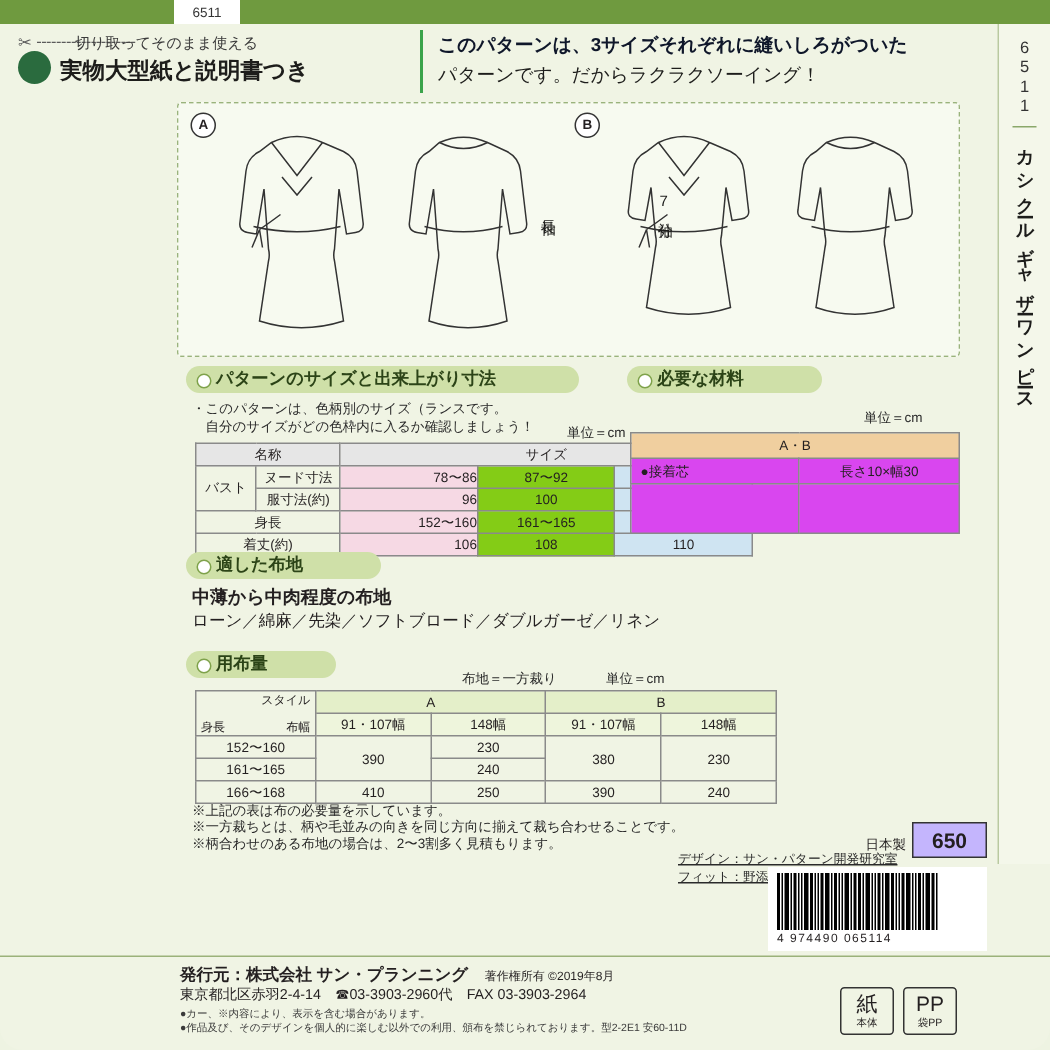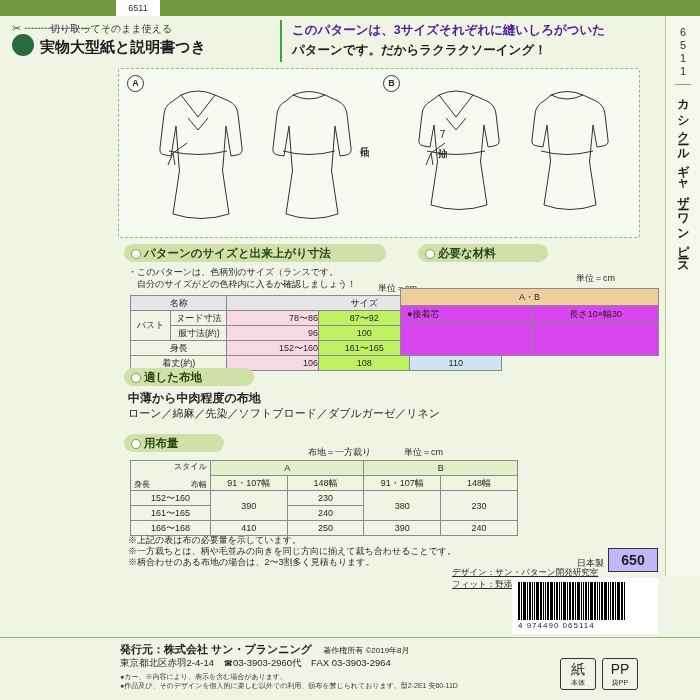--- a/index.html
+++ b/index.html
@@ -57,22 +57,22 @@
     position:absolute;left:30px;top:18px;font-size:15px;font-weight:bold;color:#1d1d1b;
   }
   .hdr-circle{
     position:absolute;left:2px;top:14px;width:22px;height:22px;border-radius:50%;
     background:#2a6b3e;
   }
   .hdr-right{
     position:absolute;left:270px;top:0;width:378px;height:42px;
     border-left:2px solid #3aa34a;padding-left:10px;box-sizing:border-box;
   }
-  .hdr-r1{font-size:12.5px;font-weight:bold;color:#4c1d95;line-height:20px;}
-  .hdr-r2{font-size:12.5px;font-weight:bold;color:#1d1d1b;line-height:20px;}
+  .hdr-r1{font-size:12.5px;font-weight:bold;color:#0f172a;line-height:20px;}
+  .hdr-r2{font-size:12.5px;font-weight:normal;color:#1d1d1b;line-height:20px;}
   
   .illus{
     position:absolute;top:68px;left:118px;width:520px;height:168px;
     border:1px dashed #9ab37c;background:#f7faf0;border-radius:3px;
   }
   .mark{
     position:absolute;width:15px;height:15px;border:1px solid #333;border-radius:50%;
     font-size:9px;line-height:15px;text-align:center;background:#fff;font-weight:bold;
   }
   .lbl-v{
@@ -93,23 +93,23 @@
   }
   .note{font-size:9px;color:#2a2a2a;line-height:12px;position:absolute;}
   .unit{position:absolute;font-size:9px;color:#2a2a2a;}
   
   table{border-collapse:collapse;font-size:9px;}
   table td,table th{border:1px solid #8a8a8a;text-align:center;padding:0;font-weight:normal;}
   .tbl1{position:absolute;left:130px;top:295px;width:372px;}
   .tbl1 td,.tbl1 th{height:14px;}
   .hdr-cell{background:#e6e6e6;}
   .c-pink{background:#f6d9e4;text-align:right;}
-  .c-yellow{background:#bef264;}
+  .c-yellow{background:#84cc16;}
   .c-blue{background:#cfe4f2;}
-  .tbl2{position:absolute;left:400px;top:288px;width:259px;}
+  .tbl2{position:absolute;left:420px;top:288px;width:220px;}
   .tbl2 td{height:16px;}
   .c-tan{background:#f0cf9f;}
   .c-pinklite{background:#d946ef;}
   .tbl3{position:absolute;left:130px;top:460px;width:388px;}
   .tbl3 td{height:14px;}
   .c-green{background:#e4efc9;}
   .c-greenlite{background:#eef5dc;}
   
   .credit{position:absolute;font-size:8.5px;color:#2a2a2a;line-height:12px;text-decoration:underline;}
   

